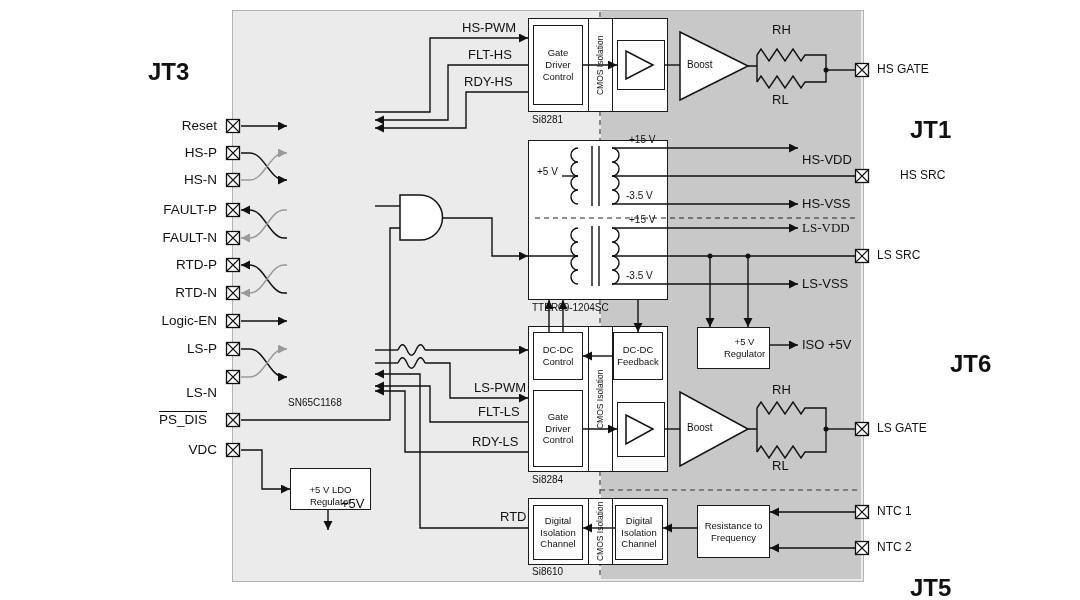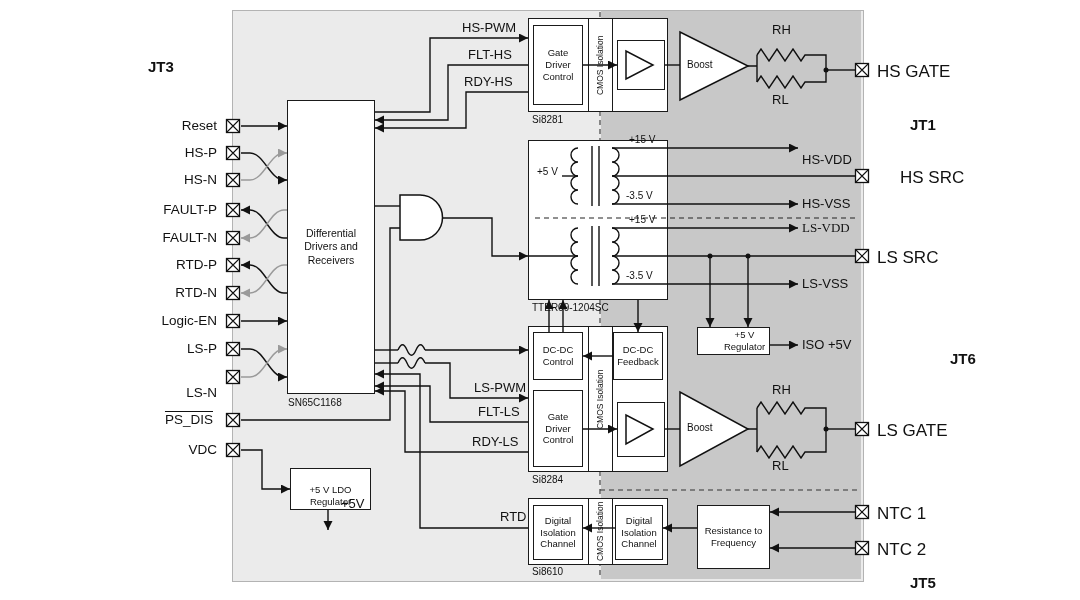--- a/index.html
+++ b/index.html
@@ -9,22 +9,22 @@
   #board{left:232px;top:10px;width:630px;height:570px;background:#ebebeb;border:1px solid #b3b3b3;z-index:0;}
   #iso{left:601px;top:11px;width:260px;height:568px;background:#c8c8c8;z-index:0;}
   svg.layer{position:absolute;left:0;top:0;z-index:1;pointer-events:none;}
   svg.over{z-index:3;}
   .box{position:absolute;box-sizing:border-box;background:#fff;border:1.4px solid #1a1a1a;
        display:flex;align-items:center;justify-content:center;text-align:center;
        font-size:9.5px;line-height:1.25;z-index:2;padding:1px;}
   .vtext{transform:rotate(-90deg);white-space:nowrap;font-size:8.5px;}
   .lbl{position:absolute;white-space:nowrap;font-size:13px;z-index:2;}
   .pl{width:115px;text-align:right;font-size:13.5px;}
-  .rl{font-size:17px;}
-  .jt{font-size:15px;font-weight:bold;}
+  .rl{font-size:12px;}
+  .jt{font-size:24px;font-weight:bold;}
   .sm{font-size:10px;}
   .ov{text-decoration:overline;}
 </style>
 </head>
 <body>
 
 <div id="stage">
 
   <div class="abs" id="board"></div>
   <div class="abs" id="iso"></div>
@@ -119,23 +119,20 @@
       <use href="#pin" x="233" y="450"></use>
       <use href="#pin" x="862" y="70"></use>
       <use href="#pin" x="862" y="176"></use>
       <use href="#pin" x="862" y="256"></use>
       <use href="#pin" x="862" y="429"></use>
       <use href="#pin" x="862" y="512"></use>
       <use href="#pin" x="862" y="548"></use>
     </g>
   </svg>
 
-  <div class="box" style="left:287px;top:100px;width:88px;height:294px;font-size:10.5px;padding:6px;">
-    <span>Differential Drivers and Receivers</span>
-  </div>
 
   <div class="box" style="left:528px;top:18px;width:140px;height:94px;"></div>
   <div class="box" style="left:533px;top:25px;width:50px;height:80px;">
     <span>Gate Driver Control</span>
   </div>
   <div class="box" style="left:588px;top:18px;width:25px;height:94px;">
     <span class="vtext">CMOS Isolation</span>
   </div>
   <div class="box" style="left:617px;top:40px;width:48px;height:50px;"></div>
 
@@ -159,24 +156,24 @@
   <div class="box" style="left:528px;top:498px;width:140px;height:67px;"></div>
   <div class="box" style="left:533px;top:505px;width:50px;height:55px;">
     <span>Digital Isolation Channel</span>
   </div>
   <div class="box" style="left:588px;top:498px;width:25px;height:67px;">
     <span class="vtext">CMOS Isolation</span>
   </div>
   <div class="box" style="left:615px;top:505px;width:48px;height:55px;">
     <span>Digital Isolation Channel</span>
   </div>
-  <div class="box" style="left:697px;top:505px;width:73px;height:64px;">
+  <div class="box" style="left:697px;top:505px;width:73px;height:53px;">
     <span>Resistance to Frequency</span>
   </div>
-  <div class="box" style="left:697px;top:327px;width:73px;height:28px;padding-left:23px;">
+  <div class="box" style="left:697px;top:327px;width:73px;height:42px;padding-left:23px;">
     <span>+5 V Regulator</span>
   </div>
   <div class="box" style="left:290px;top:468px;width:81px;height:42px;align-items:flex-end;">
     <span>+5 V LDO Regulator</span>
   </div>
 
   <svg class="layer over" width="1080" height="600">
     <g stroke="#222" stroke-width="1.2" fill="none" stroke-dasharray="5,4">
       <path d="M535,218 H858"></path>
     </g>
@@ -231,21 +228,21 @@
   <div class="lbl pl" style="left:102px;top:118px;">Reset</div>
   <div class="lbl pl" style="left:102px;top:145px;">HS-P</div>
   <div class="lbl pl" style="left:102px;top:172px;">HS-N</div>
   <div class="lbl pl" style="left:102px;top:202px;">FAULT-P</div>
   <div class="lbl pl" style="left:102px;top:230px;">FAULT-N</div>
   <div class="lbl pl" style="left:102px;top:257px;">RTD-P</div>
   <div class="lbl pl" style="left:102px;top:285px;">RTD-N</div>
   <div class="lbl pl" style="left:102px;top:313px;">Logic-EN</div>
   <div class="lbl pl" style="left:102px;top:341px;">LS-P</div>
   <div class="lbl pl" style="left:102px;top:369px;margin-top:16px;">LS-N</div>
-  <div class="lbl pl ov" style="left:98px;top:412px;">PS_DIS</div>
+  <div class="lbl pl ov" style="left:92px;top:412px;">PS_DIS</div>
   <div class="lbl pl" style="left:102px;top:442px;">VDC</div>
 
   <div class="lbl rl" style="left:877px;top:62px;">HS GATE</div>
   <div class="lbl rl" style="left:900px;top:168px;">HS SRC</div>
   <div class="lbl rl" style="left:877px;top:248px;">LS SRC</div>
   <div class="lbl rl" style="left:877px;top:421px;">LS GATE</div>
   <div class="lbl rl" style="left:877px;top:504px;">NTC 1</div>
   <div class="lbl rl" style="left:877px;top:540px;">NTC 2</div>
 
   <div class="lbl" style="left:802px;top:152px;">HS-VDD</div>

